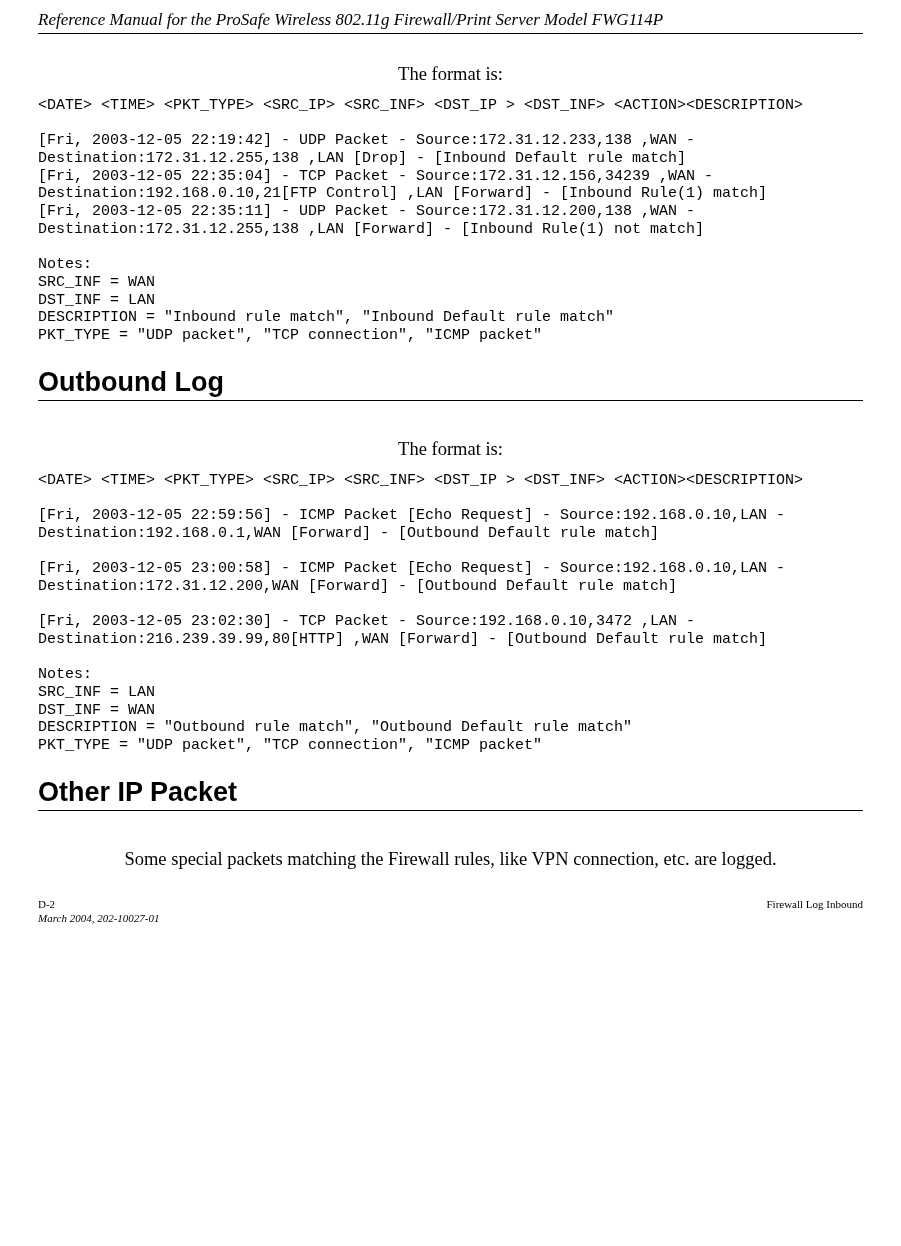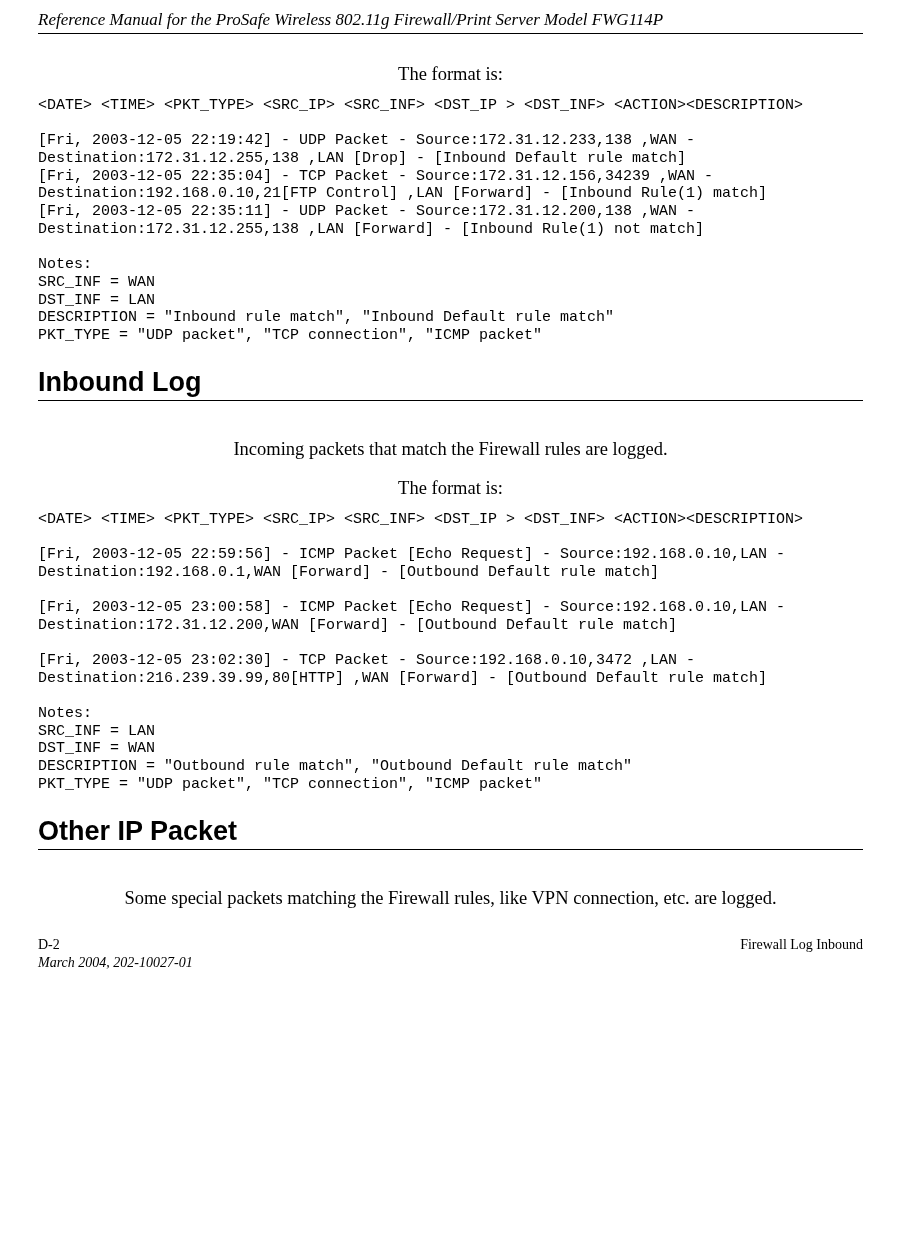--- a/index.html
+++ b/index.html
@@ -40,21 +40,21 @@
     font-size: 27px;
     margin: 22px 0 0 0;
     padding-bottom: 2px;
     border-bottom: 1.5px solid #000;
   }
   .section-gap {
     height: 22px;
   }
   .footer {
     margin-top: 26px;
-    font-size: 14px;
+    font-size: 11px;
   }
   .footer-row {
     display: flex;
     justify-content: space-between;
   }
   .footer-center {
     text-align: left;
     font-style: italic;
     margin-top: 2px;
   }
@@ -73,24 +73,23 @@
 [Fri, 2003-12-05 22:19:42] - UDP Packet - Source:172.31.12.233,138 ,WAN - Destination:172.31.12.255,138 ,LAN [Drop] - [Inbound Default rule match]
 [Fri, 2003-12-05 22:35:04] - TCP Packet - Source:172.31.12.156,34239 ,WAN - Destination:192.168.0.10,21[FTP Control] ,LAN [Forward] - [Inbound Rule(1) match]
 [Fri, 2003-12-05 22:35:11] - UDP Packet - Source:172.31.12.200,138 ,WAN - Destination:172.31.12.255,138 ,LAN [Forward] - [Inbound Rule(1) not match]
 
 Notes:
 SRC_INF = WAN
 DST_INF = LAN
 DESCRIPTION = "Inbound rule match", "Inbound Default rule match"
 PKT_TYPE = "UDP packet", "TCP connection", "ICMP packet"</div>
 
-  <h2 class="section">Inbound Log</h2>
+  <h2 class="section">Outbound Log</h2>
   <div class="section-gap"></div>
 
-  <div class="body-text">Incoming packets that match the Firewall rules are logged.</div>
   <div class="body-text">The format is:</div>
 
   <div class="mono">&lt;DATE&gt; &lt;TIME&gt; &lt;PKT_TYPE&gt; &lt;SRC_IP&gt; &lt;SRC_INF&gt; &lt;DST_IP &gt; &lt;DST_INF&gt; &lt;ACTION&gt;&lt;DESCRIPTION&gt;
 
 [Fri, 2003-12-05 22:59:56] - ICMP Packet [Echo Request] - Source:192.168.0.10,LAN - Destination:192.168.0.1,WAN [Forward] - [Outbound Default rule match]
 
 [Fri, 2003-12-05 23:00:58] - ICMP Packet [Echo Request] - Source:192.168.0.10,LAN - Destination:172.31.12.200,WAN [Forward] - [Outbound Default rule match]
 
 [Fri, 2003-12-05 23:02:30] - TCP Packet - Source:192.168.0.10,3472 ,LAN - Destination:216.239.39.99,80[HTTP] ,WAN [Forward] - [Outbound Default rule match]
 

